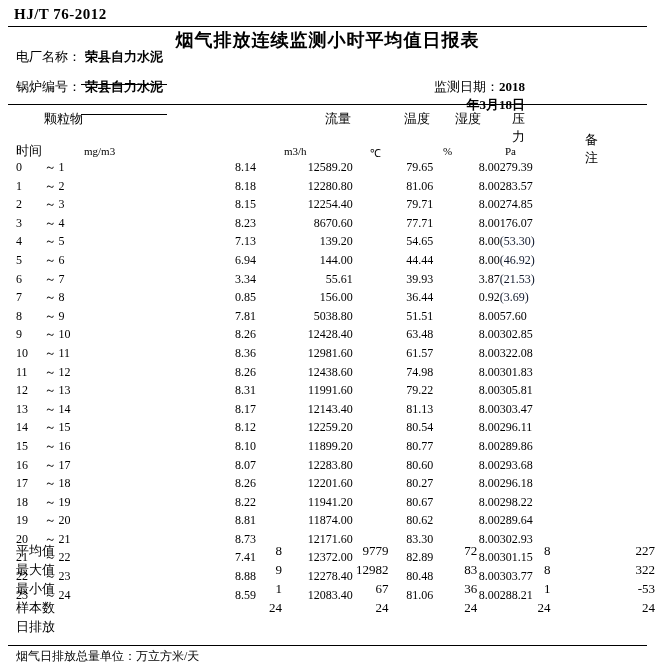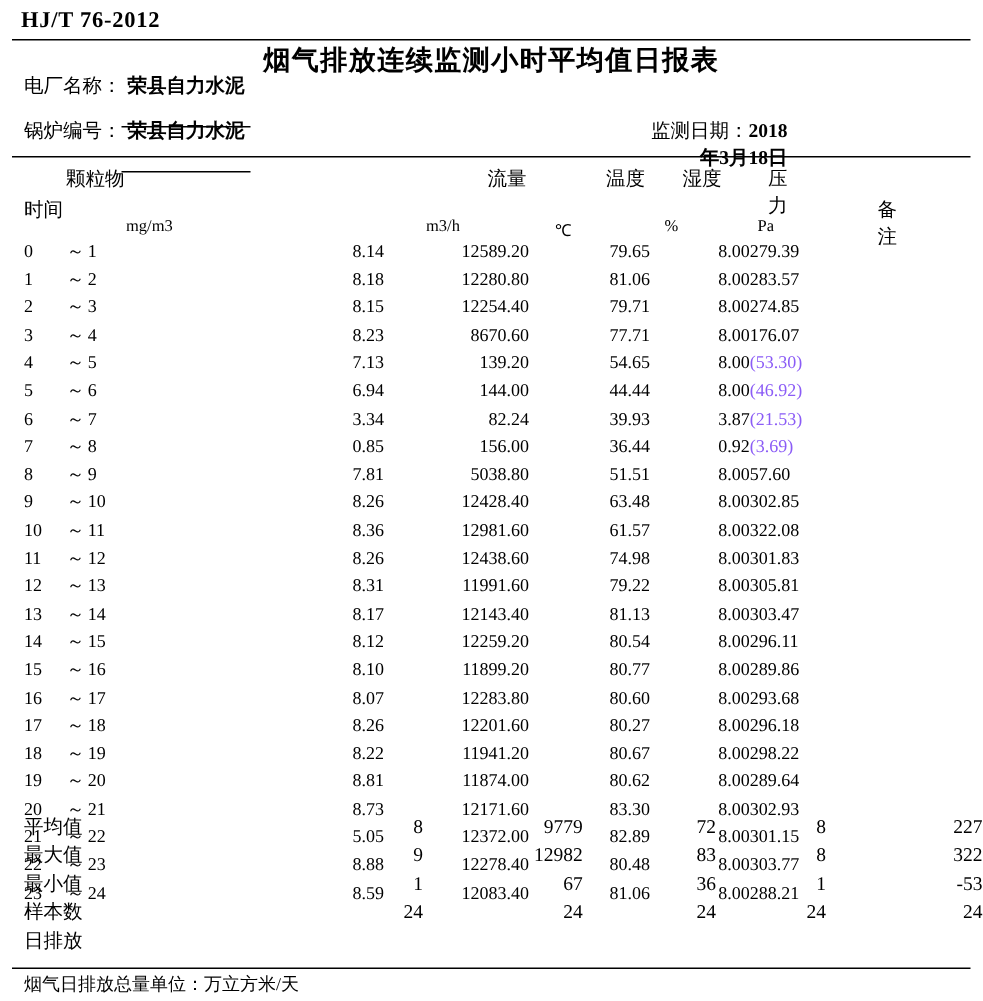--- a/index.html
+++ b/index.html
@@ -77,21 +77,21 @@
     width: 639px;
     height: 0;
     border-top: 1px solid #000;
   }
   
   .hdr {
     position: absolute;
     font-size: 13px;
   }
   .hdr-particulate { left: 44px; top: 110px; }
-  .hdr-time { left: 16px; top: 131px; }
+  .hdr-time { left: 16px; top: 142px; }
   .hdr-unit-mgm3 { left: 84px; top: 145px; font-size: 11px; }
   .hdr-flow { left: 325px; top: 110px; }
   .hdr-flow-unit { left: 284px; top: 145px; font-size: 11px; }
   .hdr-temp { left: 404px; top: 110px; }
   .hdr-temp-unit { left: 370px; top: 145px; font-size: 11px; }
   .hdr-humid { left: 455px; top: 110px; }
   .hdr-humid-unit { left: 443px; top: 145px; font-size: 11px; }
   .hdr-press { left: 512px; top: 110px; }
   .hdr-press-unit { left: 505px; top: 145px; font-size: 11px; }
   .hdr-remark { left: 585px; top: 131px; }
@@ -113,21 +113,21 @@
   }
   .c-h1 { width: 28px; text-align: left; padding-left: 16px !important; }
   .c-tilde { width: 14px; text-align: left; }
   .c-h2 { width: 110px; text-align: left; padding-left: 0 !important; }
   .c-pm { width: 86px; text-align: right; }
   .c-flow { width: 96px; text-align: right; }
   .c-temp { width: 80px; text-align: right; }
   .c-humid { width: 66px; text-align: right; }
   .c-press { width: 94px; text-align: left; }
   .c-remark { width: 60px; }
-  .neg { color: #8b5cf6; }
+  .neg { color: #0f172a; }
 
   table.summary {
     position: absolute;
     left: 0;
     top: 541px;
     width: 655px;
     border-collapse: collapse;
     font-size: 13px;
   }
   table.summary td {
@@ -252,21 +252,21 @@
           <td class="c-temp">44.44</td>
           <td class="c-humid">8.00</td>
           <td class="c-press neg">(46.92)</td>
           <td class="c-remark"></td>
         </tr>
         <tr>
           <td class="c-h1">6</td>
           <td class="c-tilde">～</td>
           <td class="c-h2">7</td>
           <td class="c-pm">3.34</td>
-          <td class="c-flow">82.24</td>
+          <td class="c-flow">55.61</td>
           <td class="c-temp">39.93</td>
           <td class="c-humid">3.87</td>
           <td class="c-press neg">(21.53)</td>
           <td class="c-remark"></td>
         </tr>
         <tr>
           <td class="c-h1">7</td>
           <td class="c-tilde">～</td>
           <td class="c-h2">8</td>
           <td class="c-pm">0.85</td>
@@ -416,21 +416,21 @@
           <td class="c-flow">12171.60</td>
           <td class="c-temp">83.30</td>
           <td class="c-humid">8.00</td>
           <td class="c-press">302.93</td>
           <td class="c-remark"></td>
         </tr>
         <tr>
           <td class="c-h1">21</td>
           <td class="c-tilde">～</td>
           <td class="c-h2">22</td>
-          <td class="c-pm">5.05</td>
+          <td class="c-pm">7.41</td>
           <td class="c-flow">12372.00</td>
           <td class="c-temp">82.89</td>
           <td class="c-humid">8.00</td>
           <td class="c-press">301.15</td>
           <td class="c-remark"></td>
         </tr>
         <tr>
           <td class="c-h1">22</td>
           <td class="c-tilde">～</td>
           <td class="c-h2">23</td>

